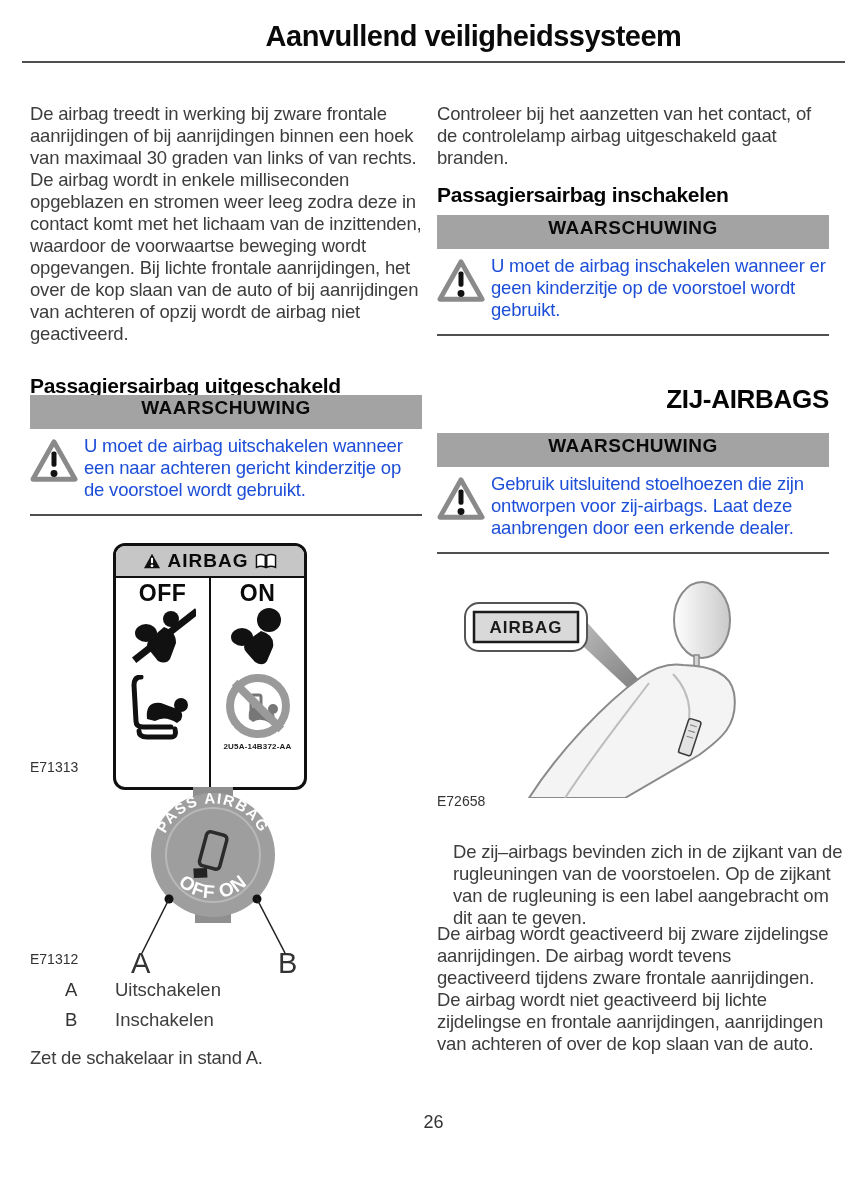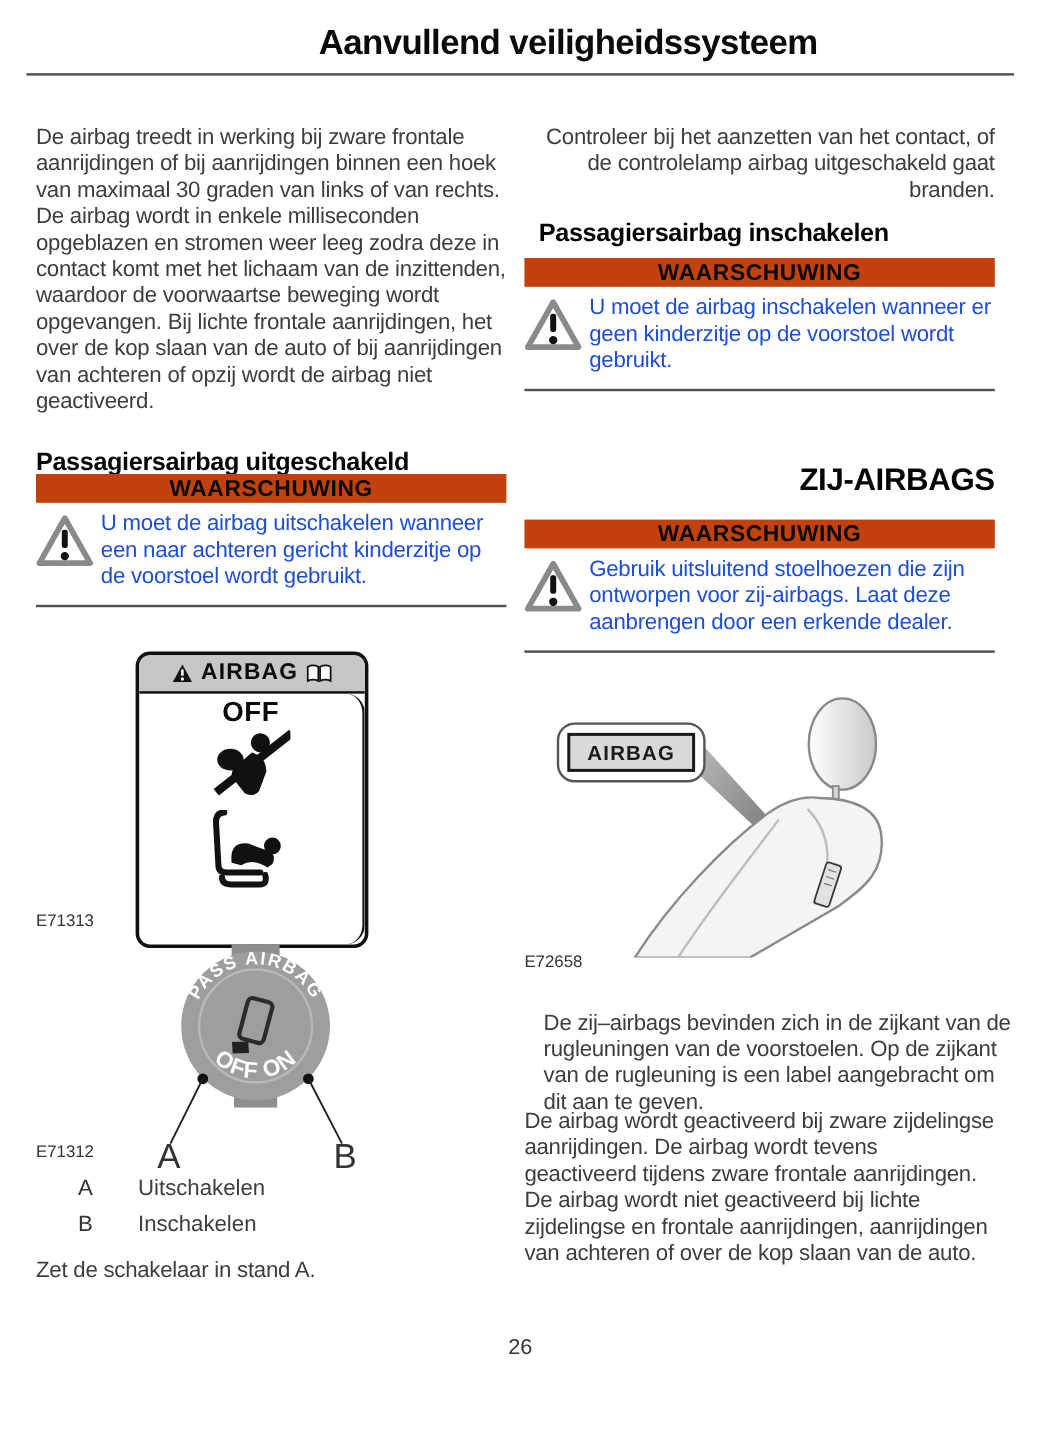--- a/index.html
+++ b/index.html
@@ -9,39 +9,39 @@
   .pagetitle{position:absolute;top:20px;left:0;width:100%;text-align:center;
              font-size:29px;font-weight:800;color:#0a0a0a;letter-spacing:-0.5px;margin-left:40px;}
   .headrule{position:absolute;top:61px;left:22px;width:823px;height:2px;background:#4f4f4f;}
   .col{position:absolute;top:103px;width:392px;}
   .col-left{left:30px;height:1020px;}
   .col-right{left:437px;height:1020px;}
   .body{position:absolute;font-size:18.5px;line-height:22px;letter-spacing:-0.2px;color:#3d3d3d;width:392px;}
   .h2{position:absolute;font-size:21px;font-weight:800;color:#050505;letter-spacing:-0.3px;width:392px;}
   .h1{position:absolute;font-size:26px;font-weight:800;color:#050505;letter-spacing:-0.3px;width:392px;text-align:right;}
   .warnbox{position:absolute;width:392px;}
-  .warnbar{height:24px;background:#c2410c;text-align:center;font-size:19px;font-weight:800;
+  .warnbar{height:34px;background:#a3a3a3;text-align:center;font-size:19px;font-weight:800;
            color:#0a0a0a;line-height:26px;letter-spacing:0.5px;}
   .warnbody{padding-top:6px;font-size:18.5px;line-height:22px;letter-spacing:-0.2px;color:#1d4ed8;
             border-bottom:2px solid #4f4f4f;padding-bottom:9px;min-height:70px;}
   .warnspacer{float:left;width:54px;height:66px;}
   .figid{position:absolute;font-size:14px;color:#333;}
   .legendrow{position:absolute;font-size:18.5px;color:#3d3d3d;width:392px;}
   .legendkey{position:absolute;left:35px;color:#333;}
   .legendval{position:absolute;left:85px;}
   .pagenum{position:absolute;top:1112px;left:0;width:100%;text-align:center;font-size:18px;color:#333;}
   
   .ablabel{position:absolute;left:83px;top:440px;width:188px;height:241px;background:#fff;
            border:3px solid #101010;border-radius:12px;overflow:hidden;}
   .ablabel-head{height:30px;background:#c6c6c6;border-bottom:2px solid #101010;
                 display:flex;align-items:center;justify-content:center;gap:7px;}
   .ablabel-head .txt{font-size:19px;font-weight:800;color:#0a0a0a;letter-spacing:1px;}
   .ablabel-cols{display:flex;height:209px;}
   .abcol{flex:1;display:flex;flex-direction:column;align-items:center;padding-top:2px;}
-  .abcol.off{border-right:2px solid #101010;border-radius:16px;}
+  .abcol.off{border-right:2px solid #101010;}
   .abcol .onoff{font-size:23px;font-weight:800;color:#0a0a0a;letter-spacing:0.5px;}
   .partnum{font-size:8px;font-weight:700;color:#1a1a1a;letter-spacing:0.2px;margin-top:1px;}
   svg text{font-family:"Liberation Sans","DejaVu Sans",sans-serif;}
 </style>
 </head>
 <body>
 
 <div class="page">
 
   <div class="pagetitle">Aanvullend veiligheidssysteem</div>
@@ -88,20 +88,36 @@
             <path d="M34 20 Q46 24 46 36 L40 52 Q36 58 28 54 L20 44 Q14 38 20 32 Z" fill="#111"></path>
             <ellipse cx="16" cy="26" rx="11" ry="9" fill="#111"></ellipse>
             <rect x="-4" y="27" width="80" height="7" fill="#111" transform="rotate(-38 33 30)"></rect>
           </svg>
           <svg width="64" height="66" viewBox="0 0 64 66" style="margin-top:8px;">
             <path d="M10 2 Q3 2 3 10 L5 46 Q5 52 12 52 L40 52" fill="none" stroke="#111" stroke-width="5" stroke-linecap="round"></path>
             <path d="M8 56 Q8 62 16 62 L40 62 Q46 62 44 54" fill="none" stroke="#111" stroke-width="5" stroke-linecap="round"></path>
             <path d="M16 44 Q14 26 30 28 L46 34 Q54 37 50 45 L46 48 Q34 40 24 46 Z" fill="#111"></path>
             <circle cx="50" cy="30" r="7" fill="#111"></circle>
           </svg>
+        </div>
+        <div class="abcol">
+          <div class="onoff">ON</div>
+          <svg width="66" height="60" viewBox="0 0 66 60">
+            <circle cx="44" cy="13" r="12" fill="#111"></circle>
+            <path d="M36 24 Q50 28 48 40 L42 54 Q38 60 30 55 L22 46 Q16 40 22 34 Z" fill="#111"></path>
+            <ellipse cx="17" cy="30" rx="11" ry="9" fill="#111"></ellipse>
+          </svg>
+          <svg width="70" height="70" viewBox="0 0 70 70" style="margin-top:4px;">
+            <circle cx="35" cy="35" r="28" fill="none" stroke="#9a9a9a" stroke-width="8"></circle>
+            <path d="M26 48 Q24 34 36 36 L48 41 Q54 44 50 50 L47 52 Q37 46 30 51 Z" fill="#777"></path>
+            <circle cx="50" cy="38" r="5" fill="#777"></circle>
+            <rect x="28" y="24" width="10" height="18" rx="2" fill="none" stroke="#777" stroke-width="3"></rect>
+            <rect x="2" y="31" width="66" height="8" fill="#9a9a9a" transform="rotate(45 35 35)"></rect>
+          </svg>
+          <div class="partnum">2U5A-14B372-AA</div>
         </div>
       </div>
     </div>
 
     <div class="figid" style="top:656px;left:0;">E71313</div>
 
     <svg class="abs" style="top:680px;left:95px;" width="200" height="192" viewBox="0 0 200 192">
       <defs>
         <path id="arcTop" d="M 40 96 A 53 53 0 1 1 136 96" fill="none"></path>
         <path id="arcBottom" d="M 44 88 A 49 49 0 0 0 132 88" fill="none"></path>
@@ -137,23 +153,23 @@
     <div class="legendrow" style="top:906px;">
       <span class="legendkey">B</span>
       <span class="legendval">Inschakelen</span>
     </div>
 
     <div class="body" style="top:944px;left:0;">Zet de schakelaar in stand A.</div>
   </div>
 
   <div class="col col-right">
 
-    <p class="body" style="top:0;left:0;margin:0;text-align:right;">Controleer bij het aanzetten van het contact, of de controlelamp airbag uitgeschakeld gaat branden.</p>
-
-    <div class="h2" style="top:80px;left:12px;">Passagiersairbag inschakelen</div>
+    <p class="body" style="top:0;left:0;margin:0;">Controleer bij het aanzetten van het contact, of de controlelamp airbag uitgeschakeld gaat branden.</p>
+
+    <div class="h2" style="top:80px;left:0;">Passagiersairbag inschakelen</div>
 
     <div class="warnbox" style="top:112px;left:0;">
       <div class="warnbar">WAARSCHUWING</div>
       <div class="warnbody">
         <span class="warnspacer">
           <svg width="48" height="46" viewBox="0 0 50 46" style="margin-top:3px;">
             <path d="M25 3 L47 42 L3 42 Z" fill="#fff" stroke="#8a8a8a" stroke-width="5" stroke-linejoin="round"></path>
             <rect x="22.4" y="13" width="5.2" height="16" rx="2" fill="#111"></rect>
             <circle cx="25" cy="36" r="3.6" fill="#111"></circle>
           </svg>

